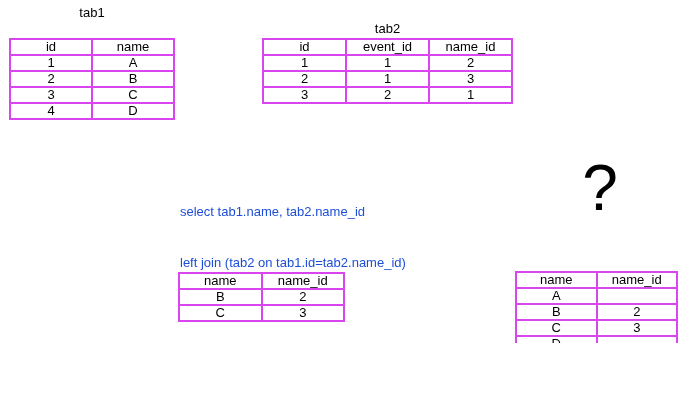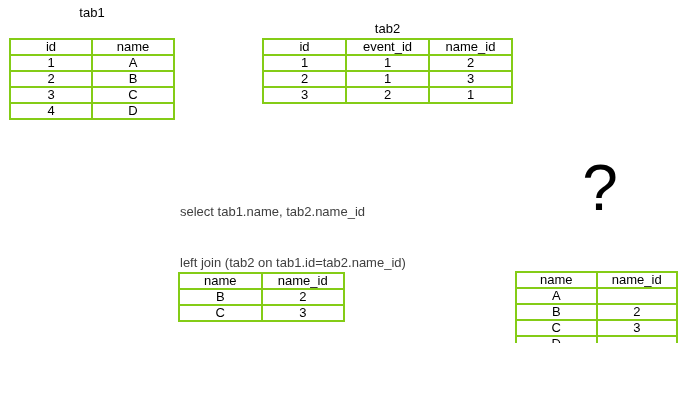--- a/index.html
+++ b/index.html
@@ -23,21 +23,21 @@
     white-space: nowrap;
   }
 
   table.dtable {
     position: absolute;
     border-collapse: collapse;
     table-layout: fixed;
     background: #ffffff;
   }
   .dtable th, .dtable td {
-    border: 2px solid #84cc16;
+    border: 2px solid #d946ef;
     font-size: 13px;
     font-weight: normal;
     text-align: center;
     vertical-align: middle;
     height: 14px;
     line-height: 14px;
     padding: 0;
     overflow: hidden;
     white-space: nowrap;
   }
@@ -54,21 +54,21 @@
   #table-tab4 { left: 515px; top: 271px; width: 163px; }
   #label-tab4 { left: 515px; top: 398px; width: 163px; }
 
   .sql-query {
     position: absolute;
     left: 180px;
     top: 169px;
     font-size: 13px;
     line-height: 17px;
     white-space: pre;
-    color: #404040;
+    color: #1d4ed8;
   }
 
   .qmark {
     position: absolute;
     left: 570px;
     top: 155px;
     width: 60px;
     font-size: 64px;
     line-height: 66px;
     text-align: center;

